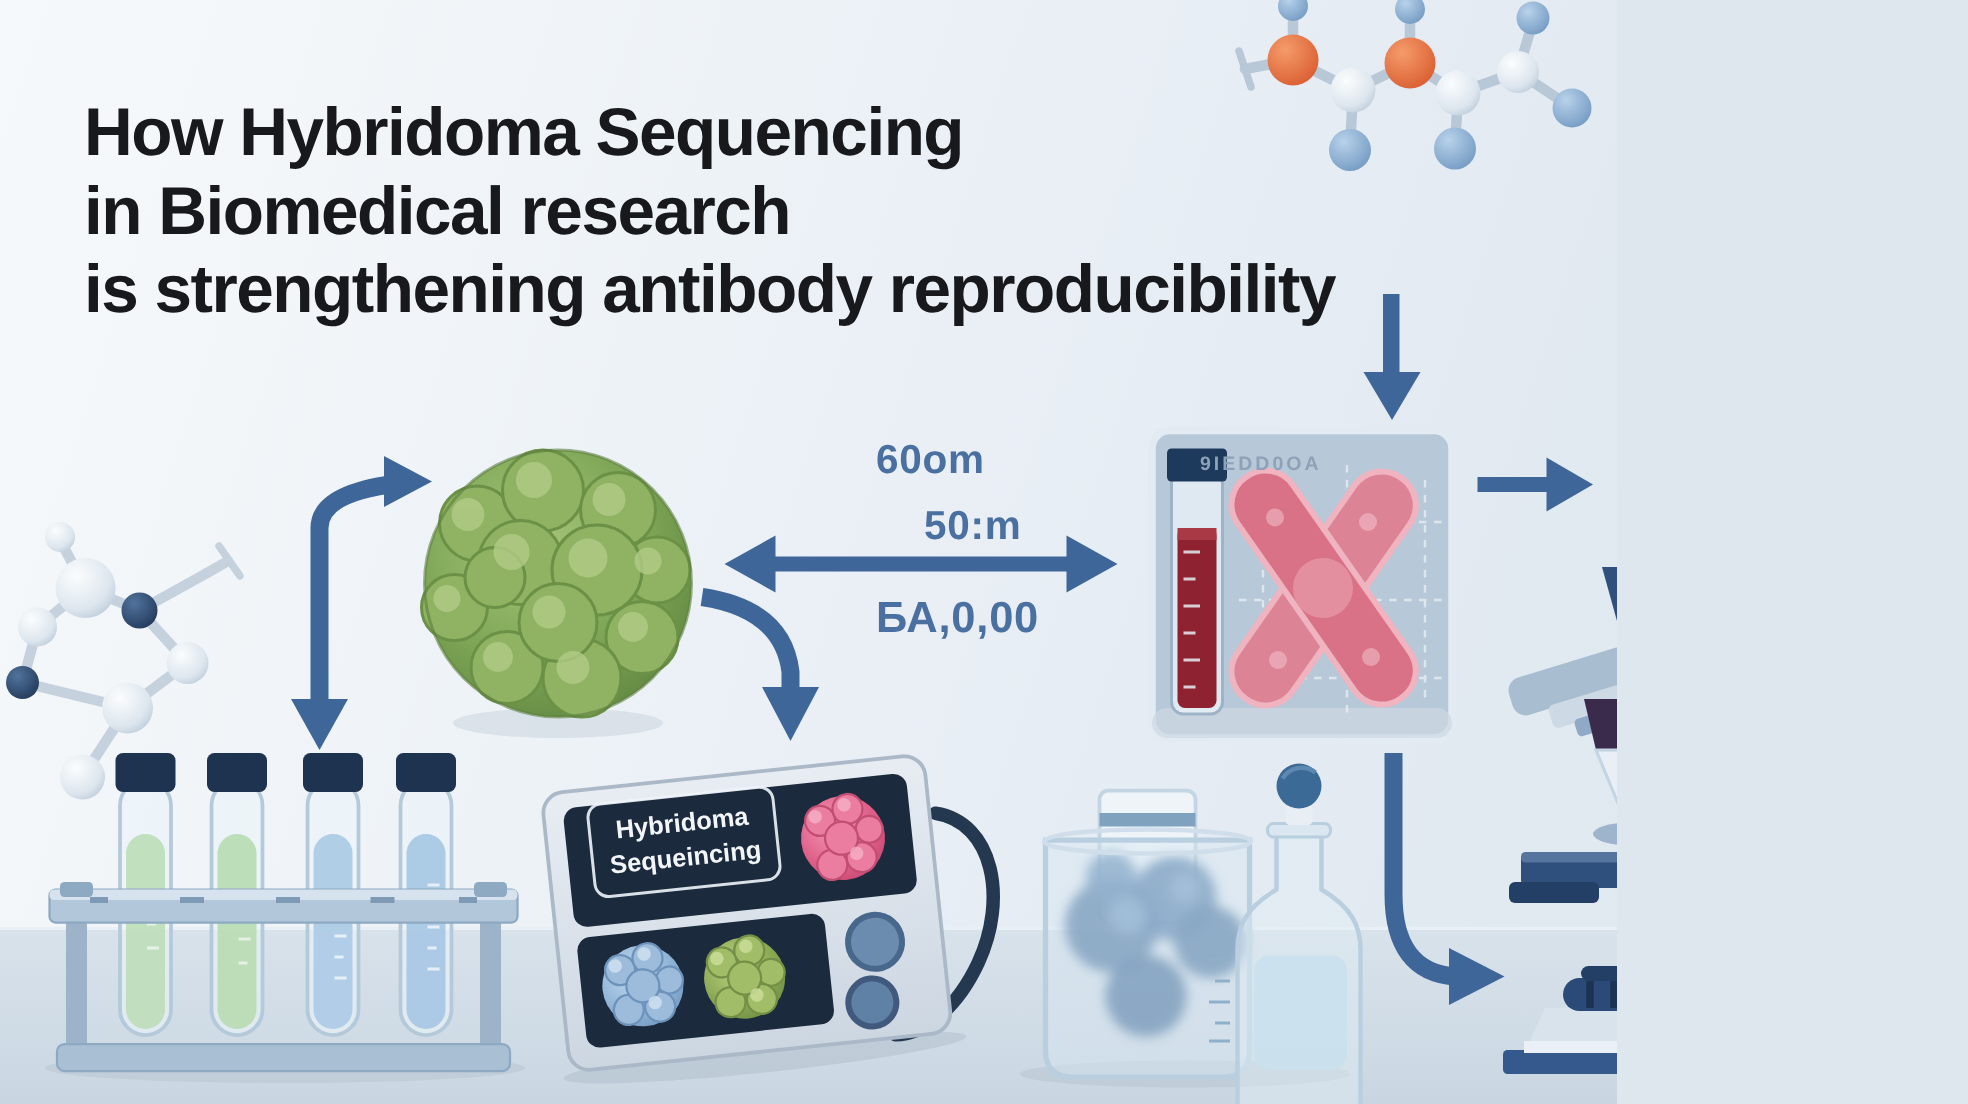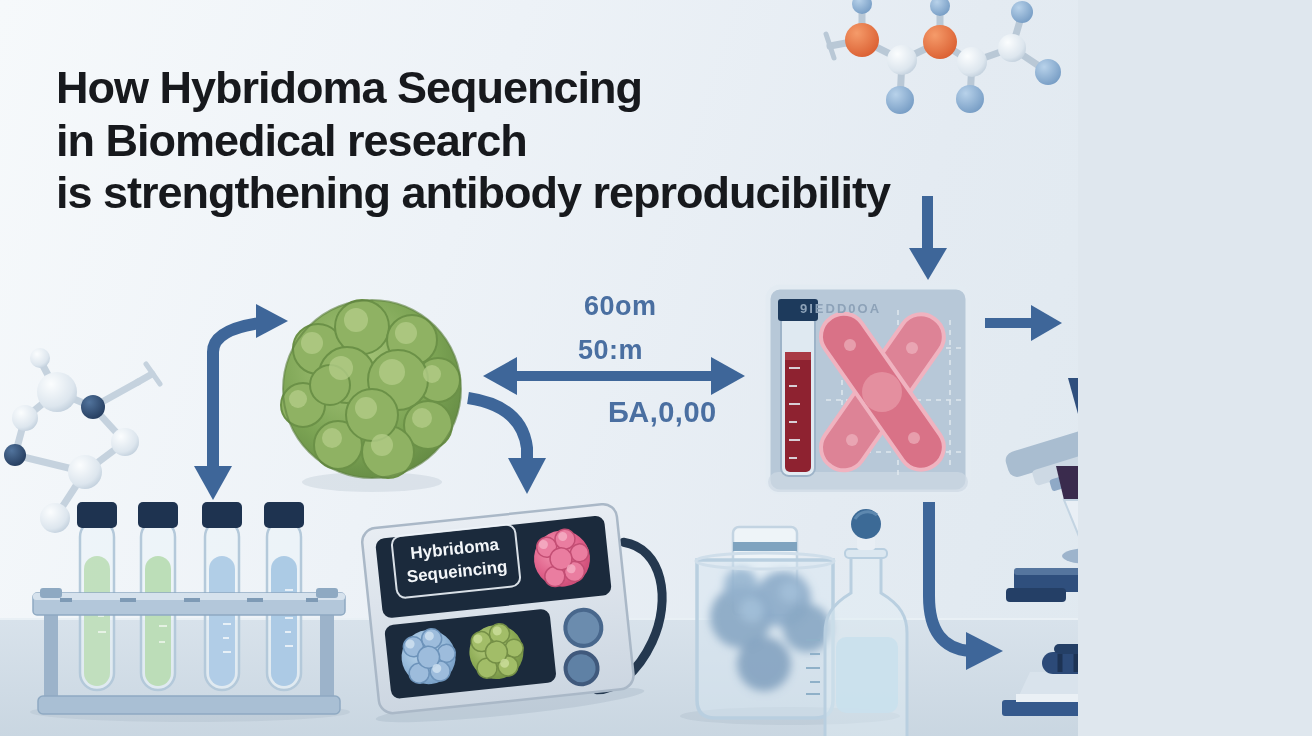--- a/index.html
+++ b/index.html
@@ -16,22 +16,22 @@
   #illustration{position:absolute;left:0;top:0;}
   .title{
     position:absolute;left:56px;top:62px;width:1000px;
     font-size:45px;line-height:1.17;font-weight:bold;color:#17191d;
     letter-spacing:-1px;
   }
   .blue-label{
     position:absolute;color:#4a6fa1;font-weight:bold;letter-spacing:.5px;
   }
   #measure1{left:584px;top:291px;font-size:27px;}
-  #measure2{left:578px;top:335px;font-size:27px;}
-  #measure3{left:608px;top:396px;font-size:29px;}
+  #measure2{left:616px;top:335px;font-size:27px;}
+  #measure3{left:584px;top:396px;font-size:29px;}
   #panel-watermark{
     position:absolute;left:800px;top:301px;width:140px;
     font-size:13px;color:#8da2b8;letter-spacing:2px;font-weight:bold;
   }
   #device-screen-text{
     position:absolute;left:390px;top:536px;width:118px;padding:7px 2px;
     transform:rotate(-6deg);transform-origin:left top;
     border:2px solid rgba(238,244,249,.9);border-radius:10px;
     color:#f3f6f9;font-size:17px;font-weight:bold;text-align:center;line-height:1.35;
   }

